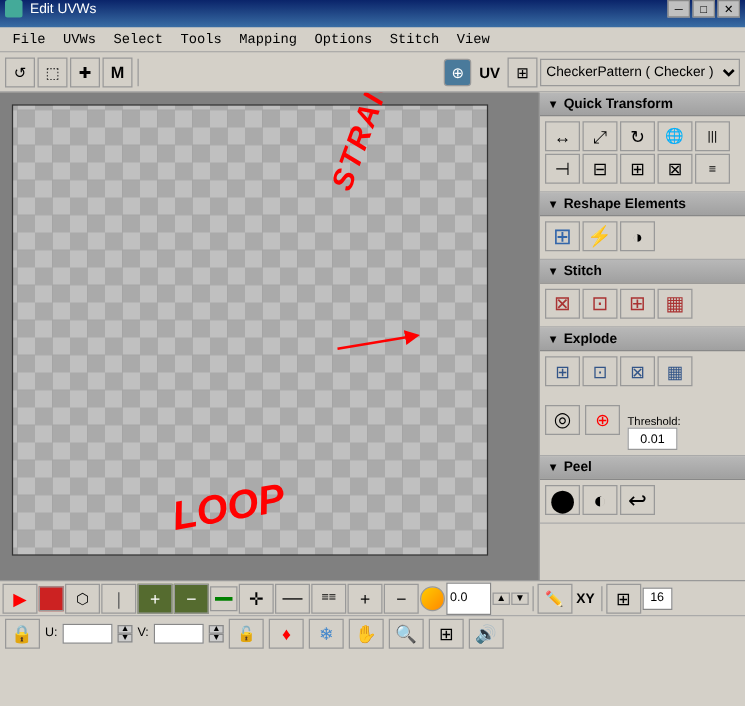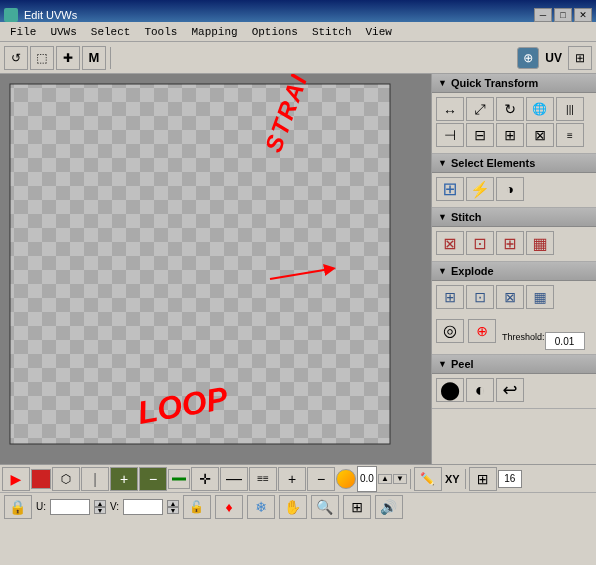--- a/index.html
+++ b/index.html
@@ -1,19 +1,19 @@
 <!DOCTYPE html>
 <html><head>
   <meta charset="utf-8">
   <style>
     * { box-sizing: border-box; margin: 0; padding: 0; }
     body { width: 596px; height: 565px; overflow: hidden; background: #d4d0c8; font-family: 'Segoe UI', Tahoma, sans-serif; font-size: 11px; color: #000; }
 
     
-    #titlebar { height: 22px; background: linear-gradient(to bottom, #0a246a, #3a6ea5); display: flex; align-items: flex-end; justify-content: space-between; padding: 0 4px; color: white; font-size: 11px; }
+    #titlebar { height: 22px; background: linear-gradient(to bottom, #0a246a, #3a6ea5); display: flex; align-items: flex-start; justify-content: space-between; padding: 0 4px; color: white; font-size: 11px; }
     #titlebar-title { display: flex; align-items: center; gap: 6px; }
     #titlebar-title .app-icon { width: 14px; height: 14px; background: #4a9; display: inline-block; border-radius: 2px; }
     #titlebar-controls { display: flex; gap: 2px; }
     .win-btn { width: 18px; height: 14px; background: #c0c0c0; border: 1px solid #888; font-size: 9px; display: flex; align-items: center; justify-content: center; cursor: pointer; color: #000; }
 
     
     #menubar { height: 20px; background: #d4d0c8; display: flex; align-items: center; padding: 0 4px; gap: 2px; border-bottom: 1px solid #a0a0a0; }
     .menu-item { padding: 2px 6px; cursor: pointer; font-size: 11px; font-family: Liberation Mono, monospace; }
 
     
@@ -88,20 +88,23 @@
 <div id="toolbar">
   <div class="tb-btn">↺</div>
   <div class="tb-btn">⬚</div>
   <div class="tb-btn">✚</div>
   <div class="tb-btn" style="font-weight:bold; font-size:13px;">M</div>
   <div class="tb-separator"></div>
   <div style="flex:1;"></div>
   <div class="tb-btn" style="background:#4a7a9b; color:white; width:22px; height:22px; border-radius:3px;">⊕</div>
   <span style="font-size:12px; font-weight:bold; margin:0 4px;">UV</span>
   <div class="tb-btn">⊞</div>
+  <select class="tb-btn" style="width:160px; height:22px; font-size:11px;">
+    <option>CheckerPattern  ( Checker )</option>
+  </select>
 </div>
 
 <div id="main" style="display:flex; height:390px; margin:0;">
 
   <div id="canvas-area" style="flex:1; position:relative; background:#808080; margin:0; border:none;">
 
     <svg width="100%" height="100%" style="position:absolute; top:0; left:0;">
       <defs>
         <pattern id="checker" x="0" y="0" width="28" height="28" patternUnits="userSpaceOnUse">
           <rect x="0" y="0" width="14" height="14" fill="#aaaaaa"></rect>
@@ -160,21 +163,21 @@
           <div class="icon-btn">⊞</div>
           <div class="icon-btn">⊠</div>
           <div class="icon-btn" style="font-size:10px;">≡</div>
         </div>
       </div>
     </div>
 
     <div class="panel-section">
       <div class="panel-header">
         <span class="collapse-arrow">▼</span>
-        <span>Select Elements</span>
+        <span>Reshape Elements</span>
       </div>
       <div class="panel-body">
         <div class="panel-row">
           <div class="icon-btn" style="font-size:18px; color:#3366aa;">⊞</div>
           <div class="icon-btn" style="color:orange; font-size:16px;">⚡</div>
           <div class="icon-btn" style="font-size:14px;">◑</div>
         </div>
       </div>
     </div>
 
@@ -202,21 +205,21 @@
         <div class="panel-row">
           <div class="icon-btn" style="font-size:14px; color:#335588;">⊞</div>
           <div class="icon-btn" style="font-size:14px; color:#335588;">⊡</div>
           <div class="icon-btn" style="font-size:14px; color:#335588;">⊠</div>
           <div class="icon-btn" style="font-size:14px; color:#335588;">▦</div>
         </div>
 
         <div class="weld-row">
           <div class="icon-btn" style="font-size:16px;">◎</div>
           <div class="icon-btn" style="color:red; font-size:14px;">⊕</div>
-          <div style="display:flex; margin-left:2px;margin-top:21px;">
+          <div style="display:flex; flex-direction:column; margin-left:2px;margin-top:21px;">
             <span style="font-size:9px;">Threshold:</span>
             <input type="text" class="threshold-input" value="0.01" style="">
           </div>
         </div>
       </div>
     </div>
 
     <div class="panel-section">
       <div class="panel-header">
         <span class="collapse-arrow">▼</span>
@@ -246,21 +249,21 @@
         <line x1="2" y1="5" x2="16" y2="5" stroke="green" stroke-width="3"></line>
       </svg>
   </div>
   <div class="icon-btn" style="font-size:14px;">✛</div>
   <div class="icon-btn" style="font-size:16px;">—</div>
   <div class="icon-btn" style="font-size:10px;">≡≡</div>
   <div class="icon-btn" style="font-size:14px;">+</div>
   <div class="icon-btn" style="font-size:14px;">−</div>
   <div class="icon-btn" style="width:20px; height:20px; border-radius:50%; background:linear-gradient(135deg, #ffcc00, #ff8800);"></div>
 
-  <input type="text" value="0.0" style="width: 20px; height: 18px; font-size: 10px; border: 1px solid rgb(136, 136, 136); padding: 12px 2px;">
+  <input type="text" value="0.0" style="width: 36px; height: 18px; font-size: 10px; border: 1px solid rgb(136, 136, 136); padding: 12px 2px;">
   <div class="icon-btn" style="width:14px; height:10px; font-size:8px;">▲</div>
   <div class="icon-btn" style="width:14px; height:10px; font-size:8px;">▼</div>
 
   <div style="width:1px; height:20px; background:#999; margin:0 2px;"></div>
 
   <div class="icon-btn" style="font-size:12px;">✏️</div>
 
   <span style="font-size:11px; font-weight:bold; margin:0 2px;">XY</span>
 
   <div style="width:1px; height:20px; background:#999; margin:0 2px;"></div>

